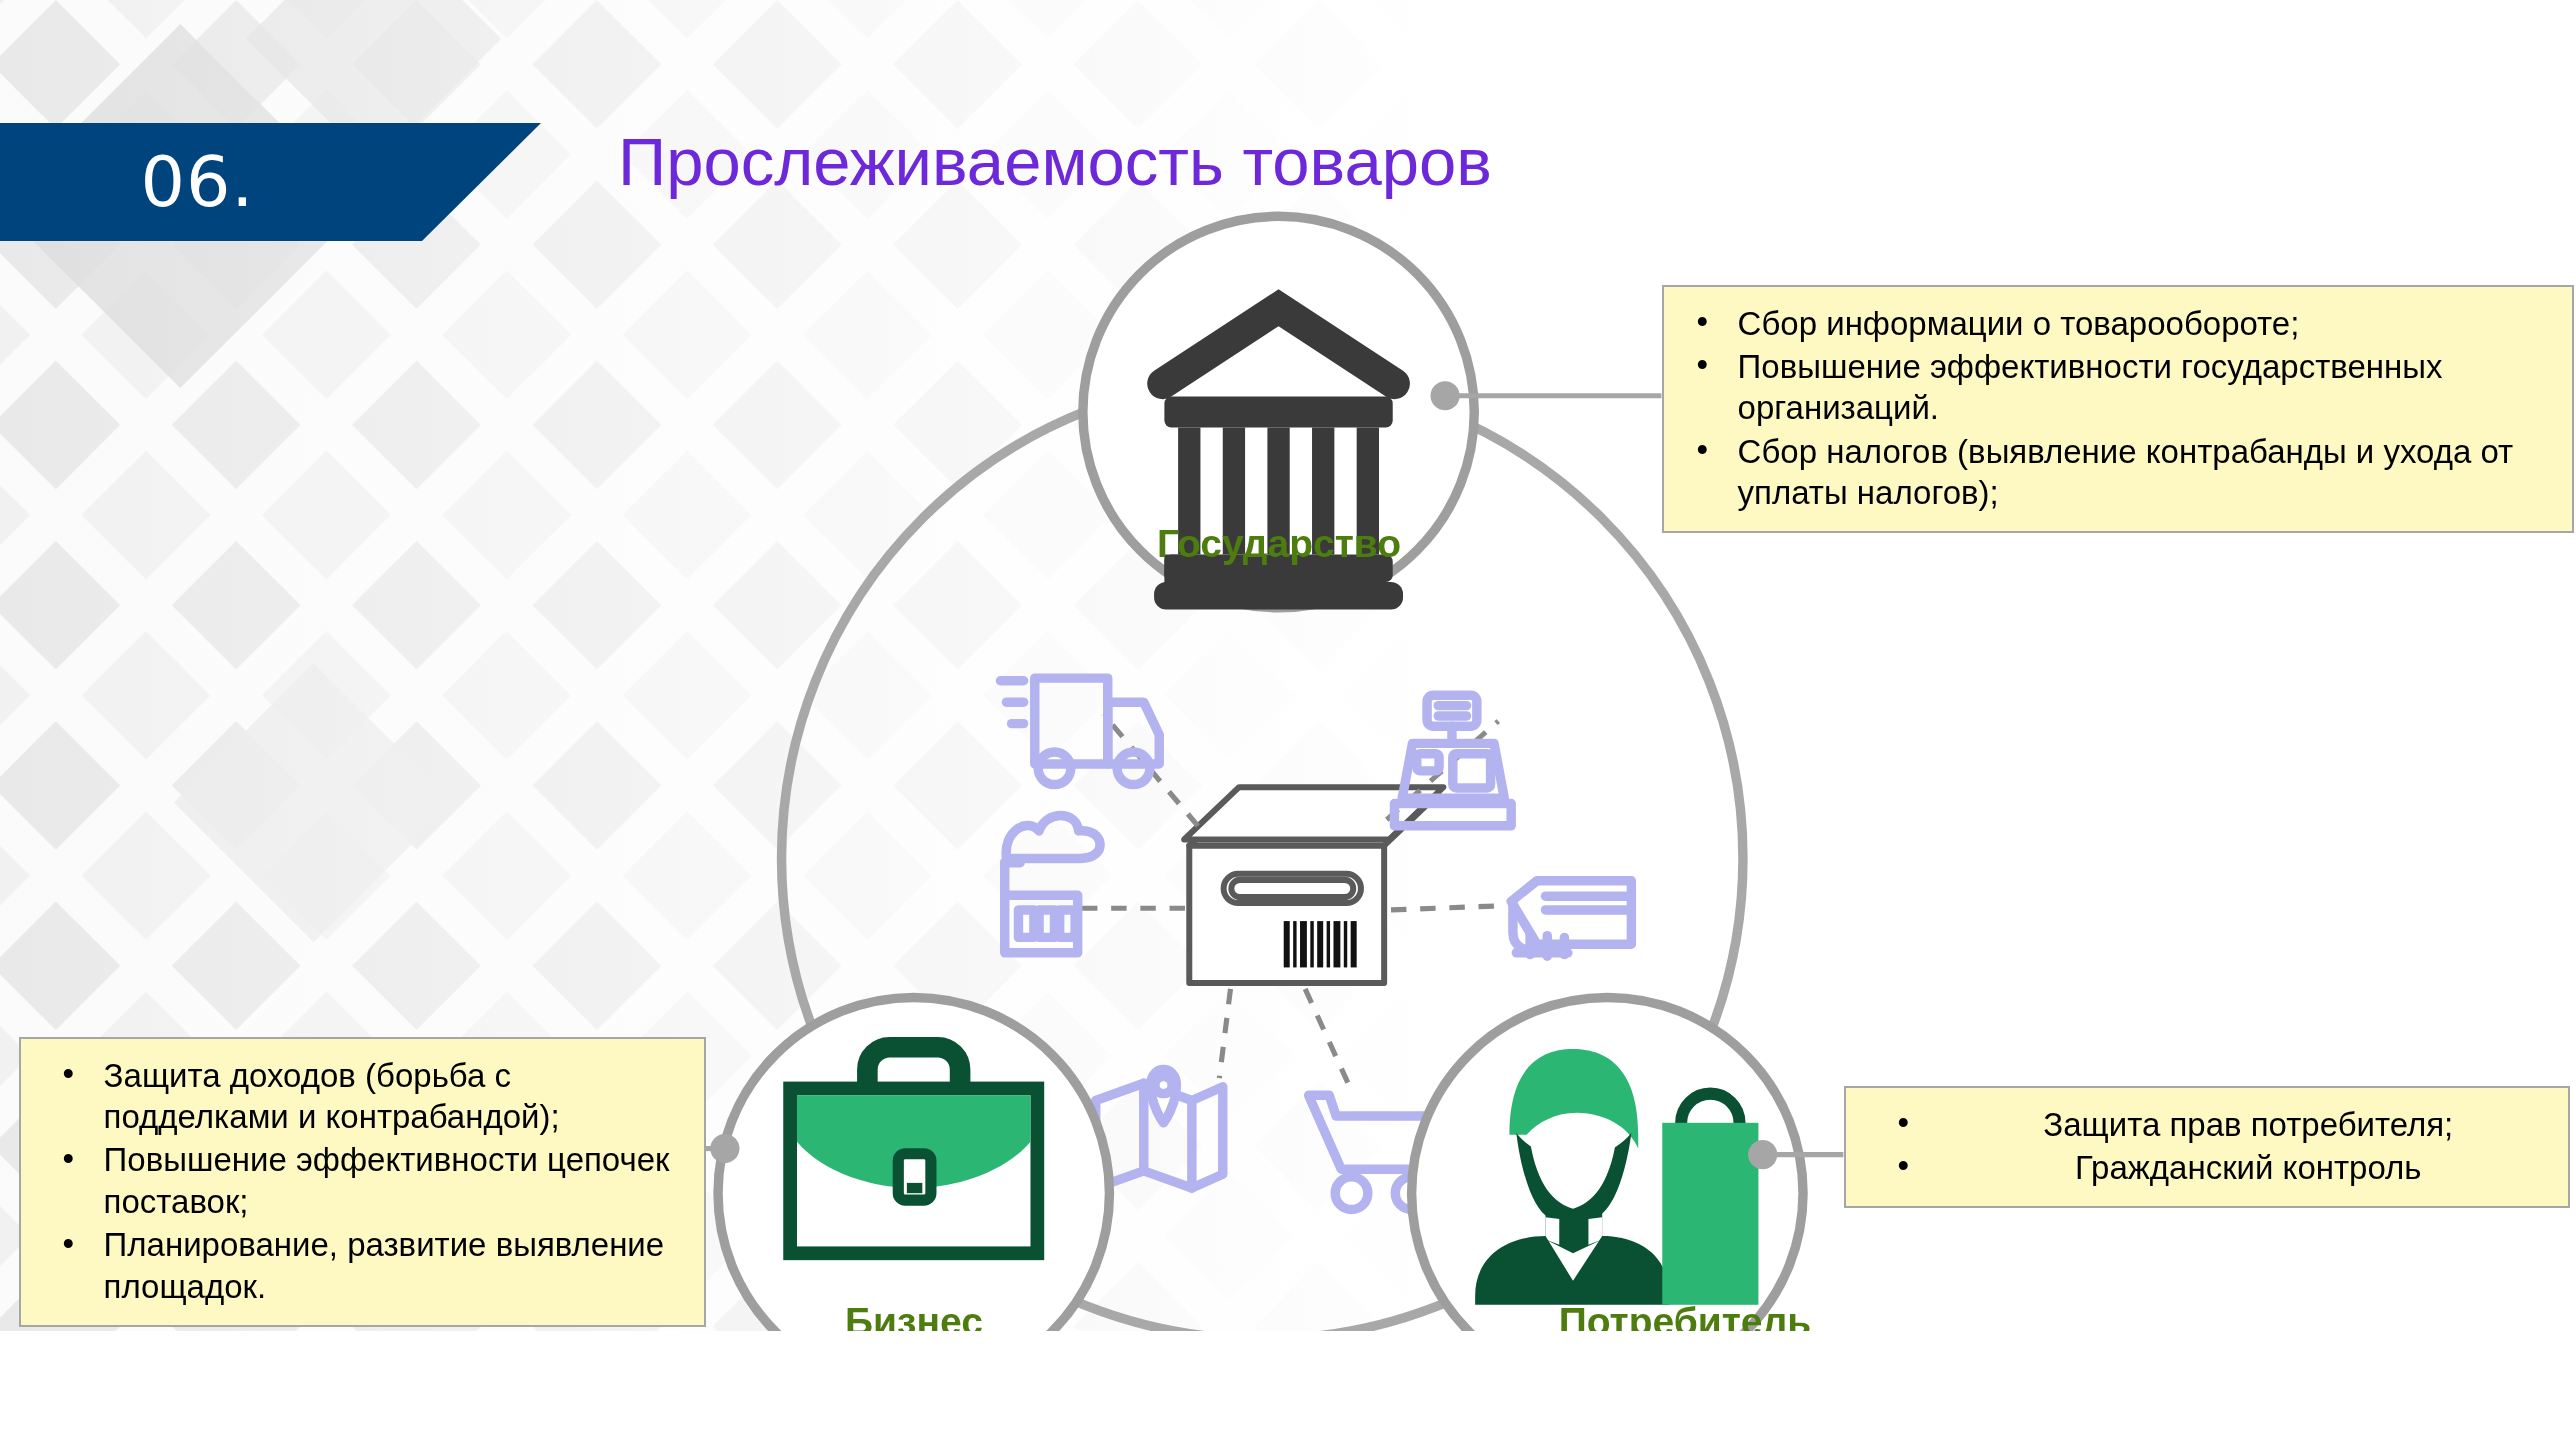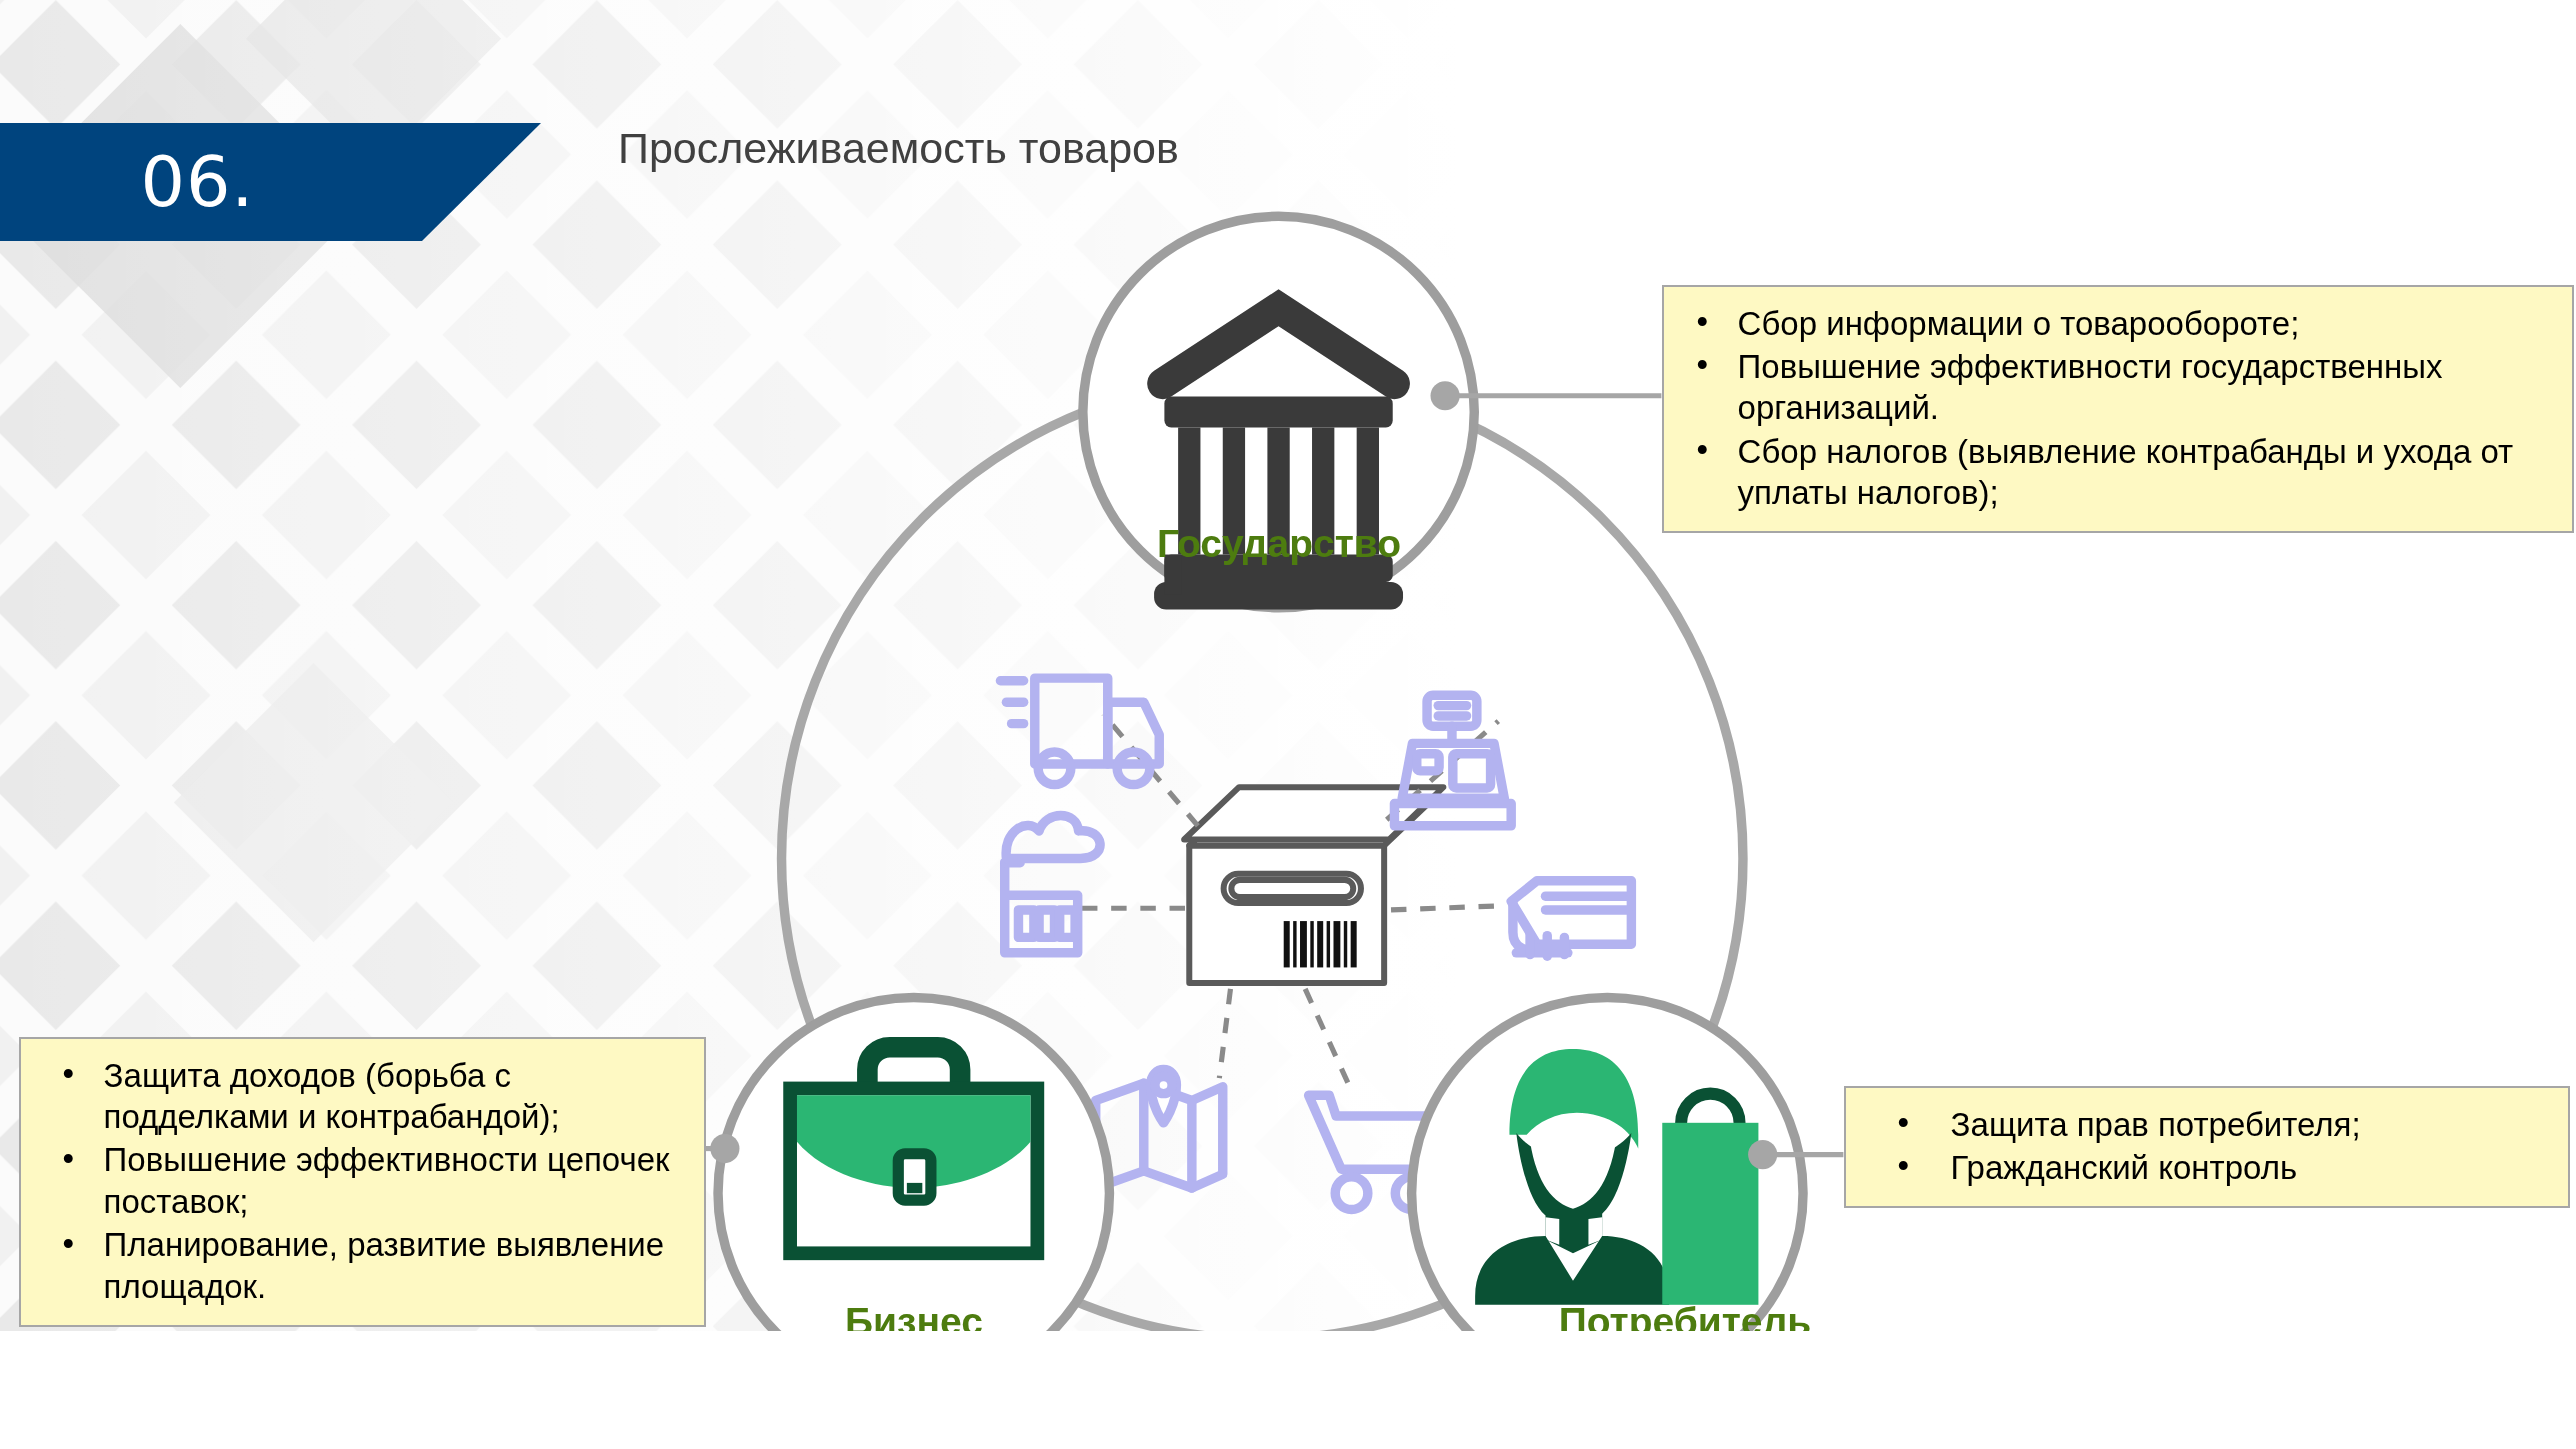--- a/index.html
+++ b/index.html
@@ -51,23 +51,23 @@
     letter-spacing: 0.9px;
     line-height: 1;
     font-family: "DejaVu Sans", sans-serif;
   }
 
   
   #page-title {
     position: absolute;
     left: 618px;
     top: 125px;
-    font-size: 43px;
+    font-size: 67px;
     font-weight: 400;
-    color: #404040;
+    color: #6d28d9;
     white-space: nowrap;
     line-height: 1.1;
     font-family: "Liberation Sans", sans-serif;
   }
 
   
   #diagram {
     position: absolute;
     left: 0; top: 0;
     width: 2576px; height: 1449px;
@@ -114,21 +114,21 @@
     content: "\2022";
     position: absolute;
     left: 24px;
     top: -1.7px;
     font-size: 33px;
     color: #000000;
   }
 
   #callout-gov  { left: 1662px; top: 285px;  width: 912px; }
   #callout-biz  { left: 19px;   top: 1037px; width: 687px;  }
-  #callout-cons { left: 1844px; top: 1086px; width: 726px;  }
+  #callout-cons { left: 1844px; top: 1086px; width: 726px; text-align: center;  }
 
   #callout-biz li  { padding-left: 74px; }
   #callout-biz li::before { left: 33px; }
   #callout-cons li { padding-left: 96px; }
   #callout-cons li::before { left: 43px; }
 </style>
 </head>
 <body>
 
 <div id="slide">

